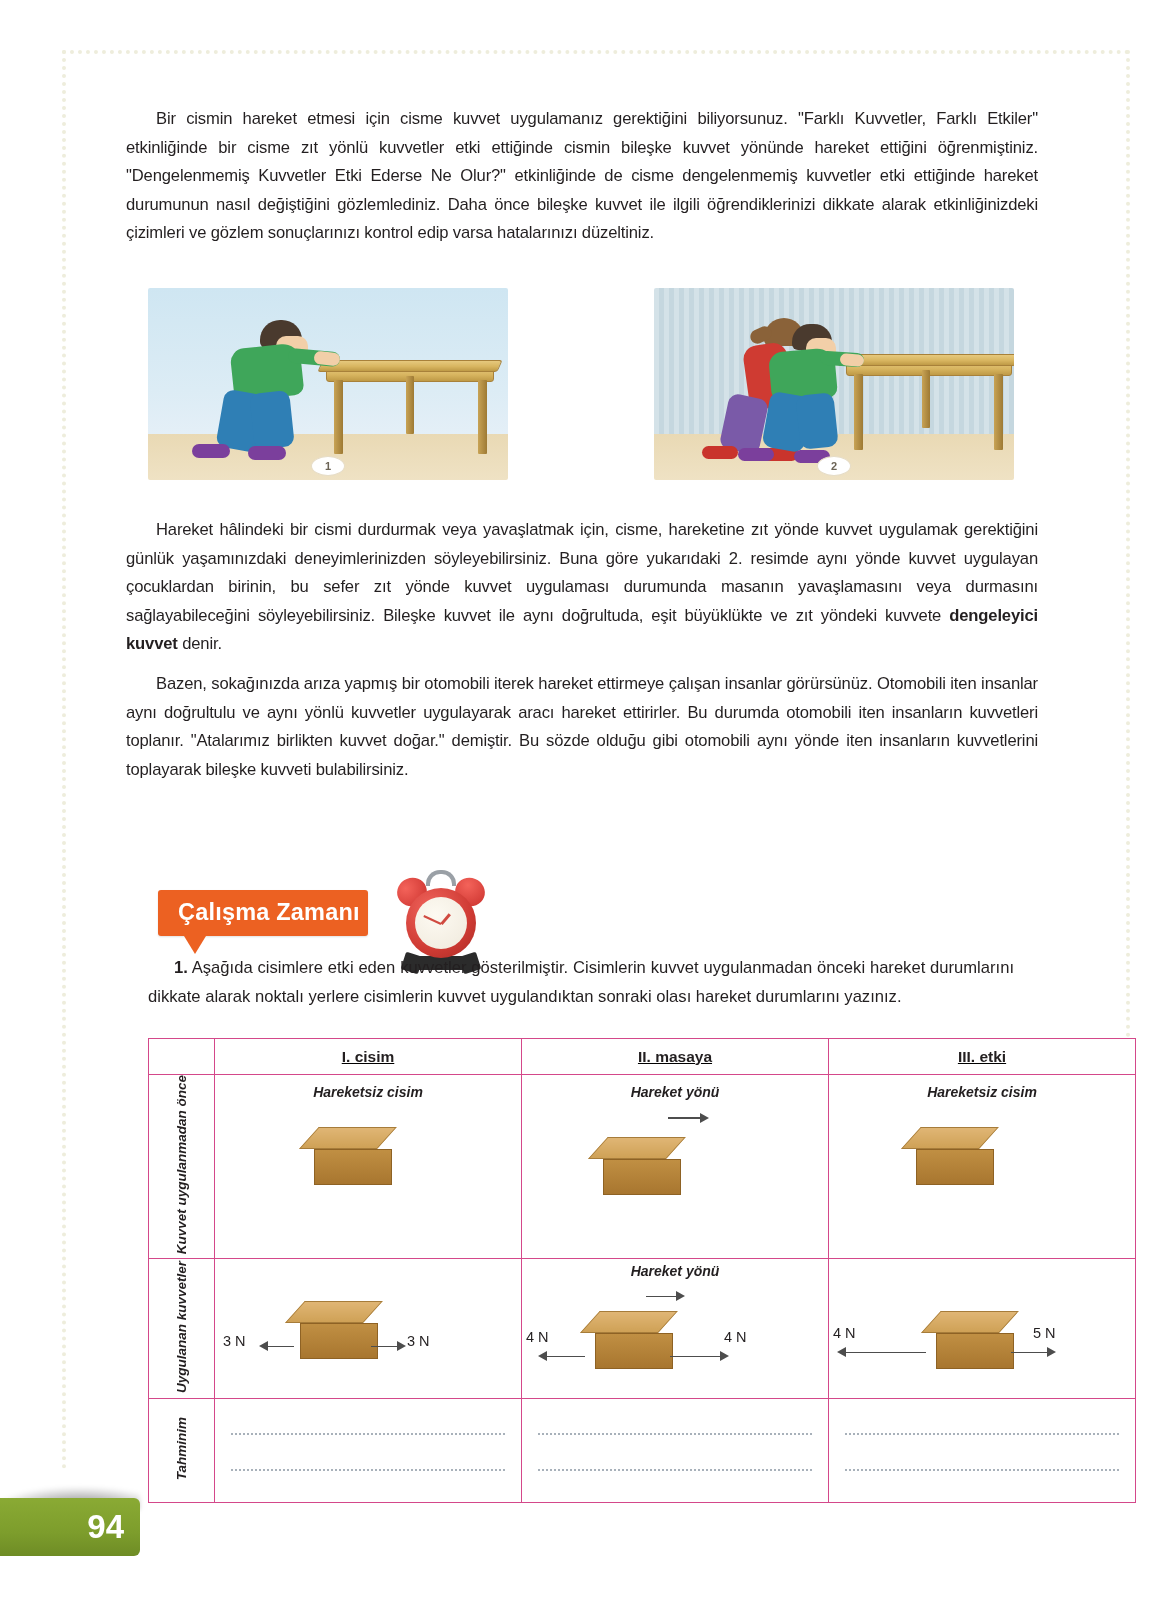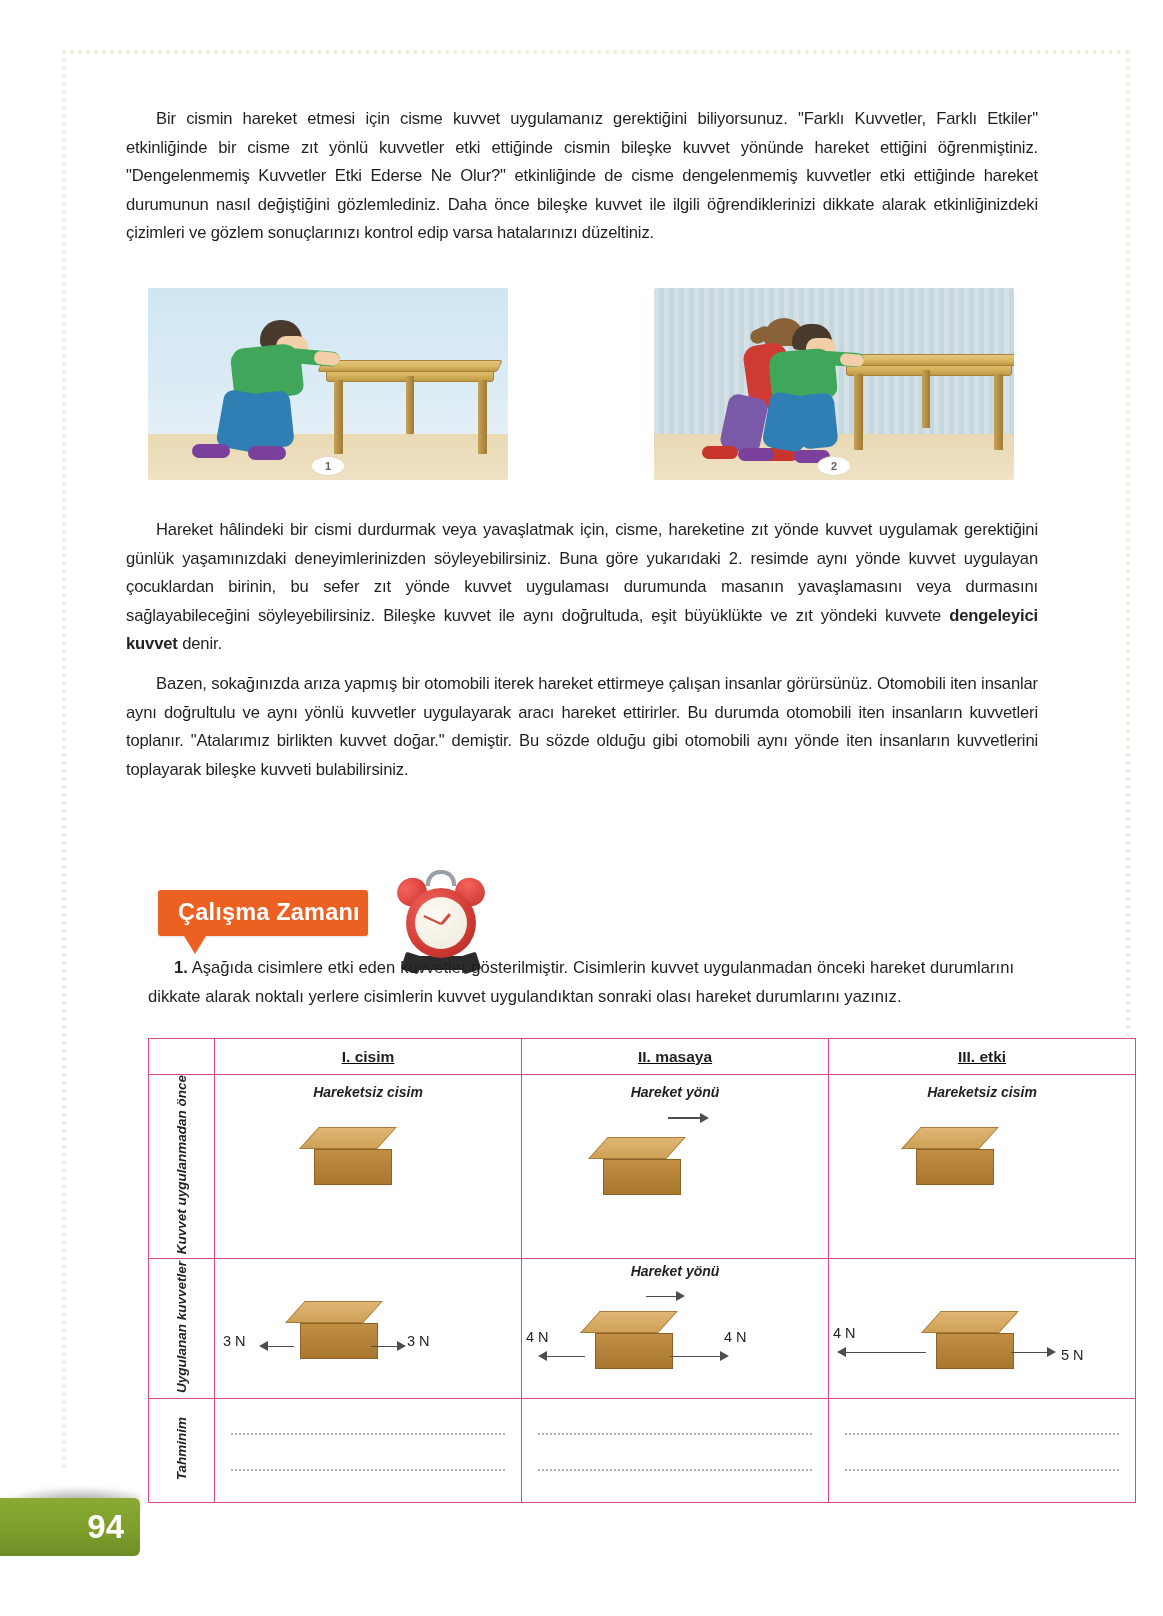--- a/index.html
+++ b/index.html
@@ -508,21 +508,21 @@
         </div>
         <div class="force-lbl" style="left:4px; top:66px;">4 N</div>
         <div class="arrow-wrap" style="left:8px; top:88px;">
           <div class="arrow-head-l"></div>
               <div class="arrow-line" style="width:80px;"></div>
         </div>
         <div class="arrow-wrap" style="left:182px; top:88px;">
           <div class="arrow-line" style="width:36px;"></div>
               <div class="arrow-head-r"></div>
         </div>
-        <div class="force-lbl" style="left:232px; top:66px;margin-top:22px;">5 N</div>
+        <div class="force-lbl" style="left:204px; top:66px;">5 N</div>
       </td>
     </tr>
 
     <tr>
       <td class="rowlabel">
         <span>Tahminim</span>
       </td>
       <td class="ans-cell">
         <div class="dots l1"></div>
         <div class="dots l2"></div>

